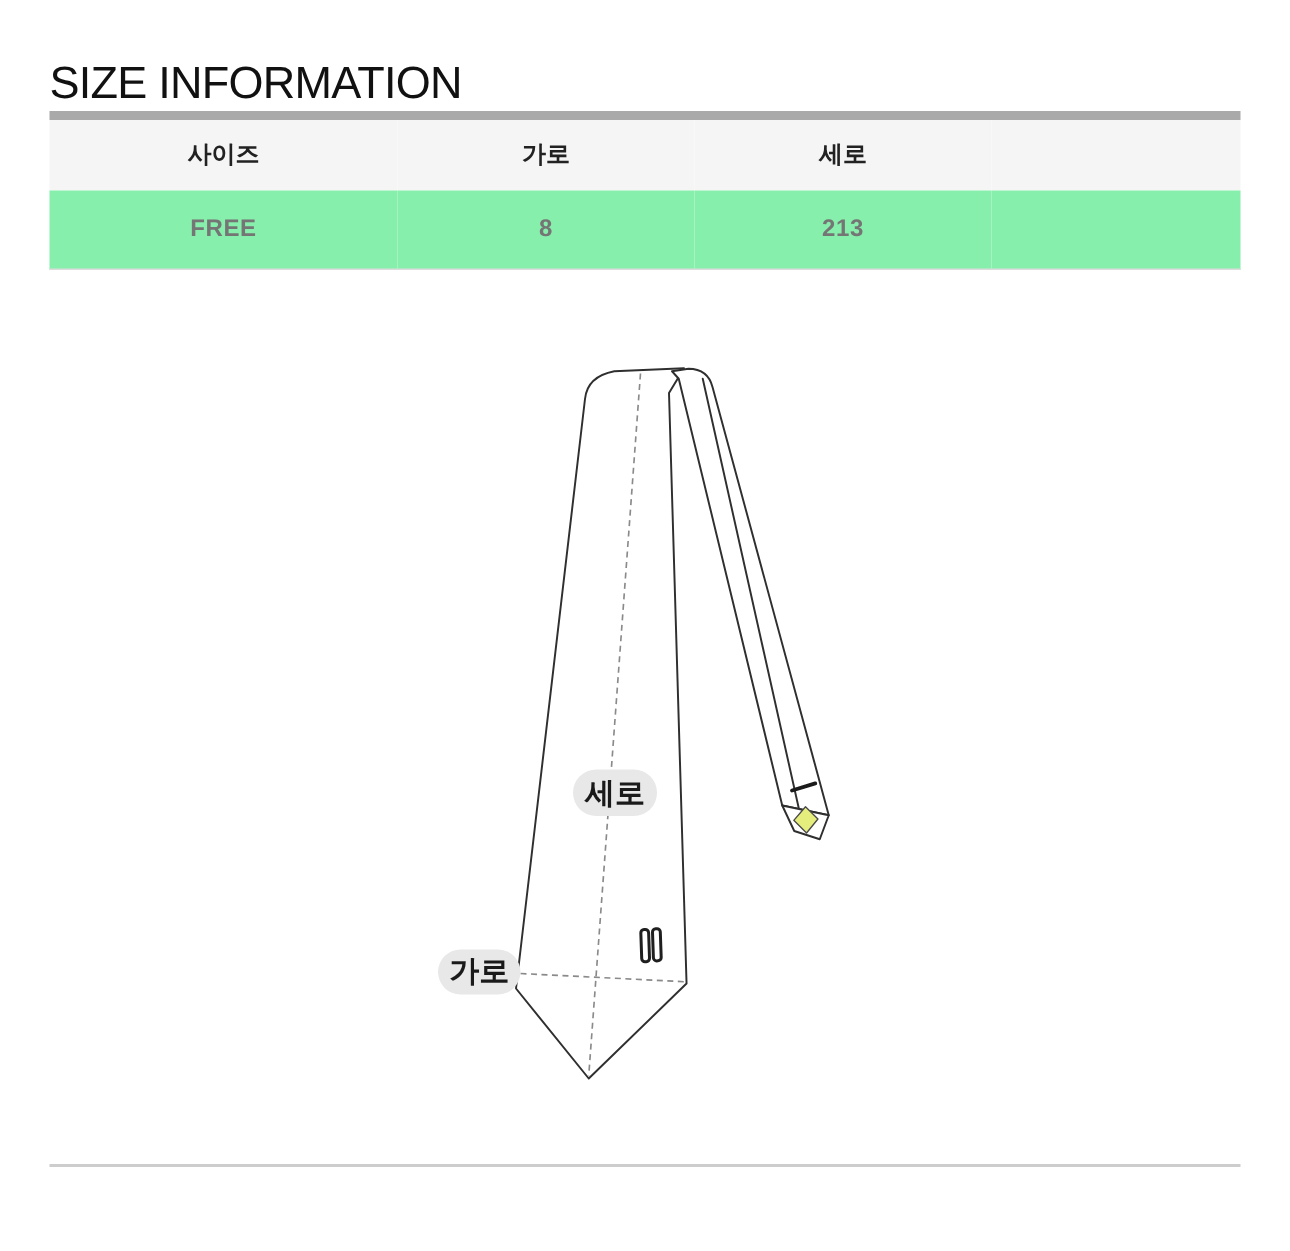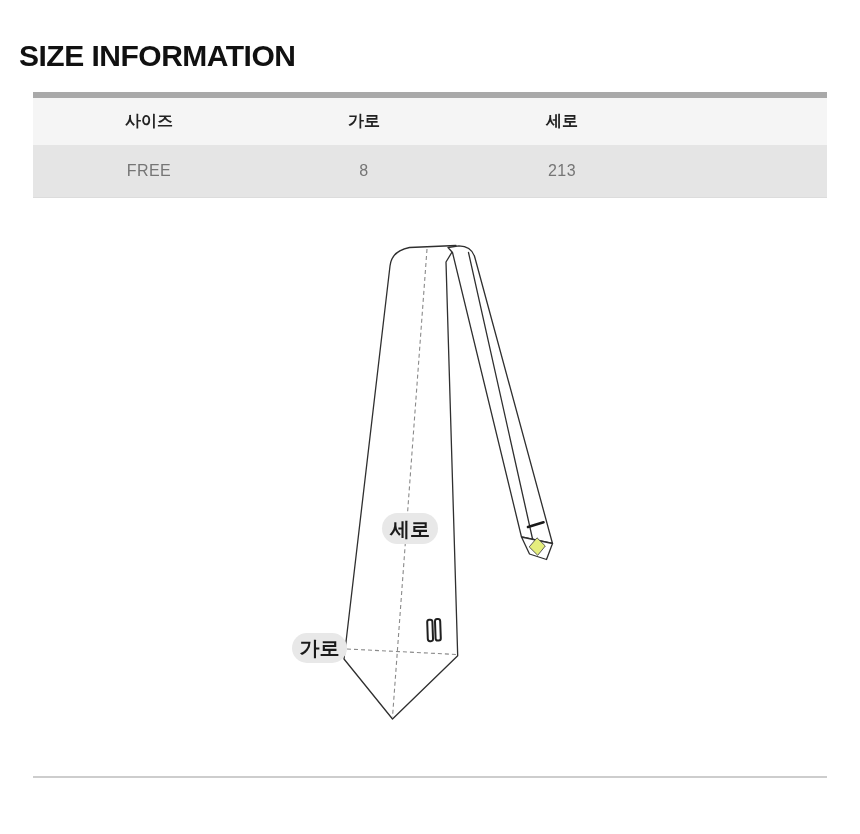--- a/index.html
+++ b/index.html
@@ -2,37 +2,37 @@
 <html style="--title: #111111; --accent-bar: #a9a9a9; --header-bg: #f5f5f5; --header-text: #222222; --cell-text: #757575; --row-border: #dcdcdc; --line: #2f2f2f; --dashed: #8a8a8a; --pill-bg: #e8e8e8; --pill-text: #1a1a1a; --divider: #cdcdcd; --care-tag: #e5ee7d;"><head>
 <meta charset="utf-8">
 <style>
   html,body{margin:0;padding:0;background:#fff;}
   body{
     width:860px;height:834px;position:relative;overflow:hidden;
     font-family:"Liberation Sans","DejaVu Sans",sans-serif;
     -webkit-font-smoothing:antialiased;
   }
   .page-title{
-    position:absolute;left:19px;top:41px;margin:0;
-    font-size:30px;font-weight:700;letter-spacing:-0.5px;
+    position:absolute;left:33px;top:41px;margin:0;
+    font-size:30px;font-weight:400;letter-spacing:-0.5px;
     color:var(--title,#111);line-height:1;
   }
-  .size-table-wrap{position:absolute;left:33px;top:92px;width:794px;}
+  .size-table-wrap{position:absolute;left:33px;top:74px;width:794px;}
   .accent-bar{height:6px;background:var(--accent-bar,#a9a9a9);}
   table.size-table{
     width:794px;border-collapse:collapse;table-layout:fixed;
   }
   table.size-table th{
     height:47px;background:var(--header-bg,#f5f5f5);
     font-size:16px;font-weight:700;color:var(--header-text,#222);
     text-align:center;vertical-align:middle;padding:0;
   }
   table.size-table td{
-    height:52px;background:#e5e5e5;
-    font-size:16px;font-weight:400;color:var(--cell-text,#757575);
+    height:52px;background:#86efac;
+    font-size:16px;font-weight:700;color:var(--cell-text,#757575);
     letter-spacing:0.4px;
     text-align:center;vertical-align:middle;padding:0;
     border-bottom:1px solid var(--row-border,#dcdcdc);
   }
   .drawing{position:absolute;left:0;top:210px;width:860px;height:590px;}
   .drawing svg{position:absolute;left:0;top:0;}
   .ln{fill:none;stroke:var(--line,#2f2f2f);stroke-width:1.3;stroke-linejoin:round;stroke-linecap:round;}
   .fw{fill:#ffffff;}
   .dash{fill:none;stroke:var(--dashed,#8a8a8a);stroke-width:1.1;stroke-dasharray:4 3;}
   .tag{fill:var(--care-tag,#e5ee7d);stroke:#4a4a4a;stroke-width:0.9;stroke-linejoin:round;}

